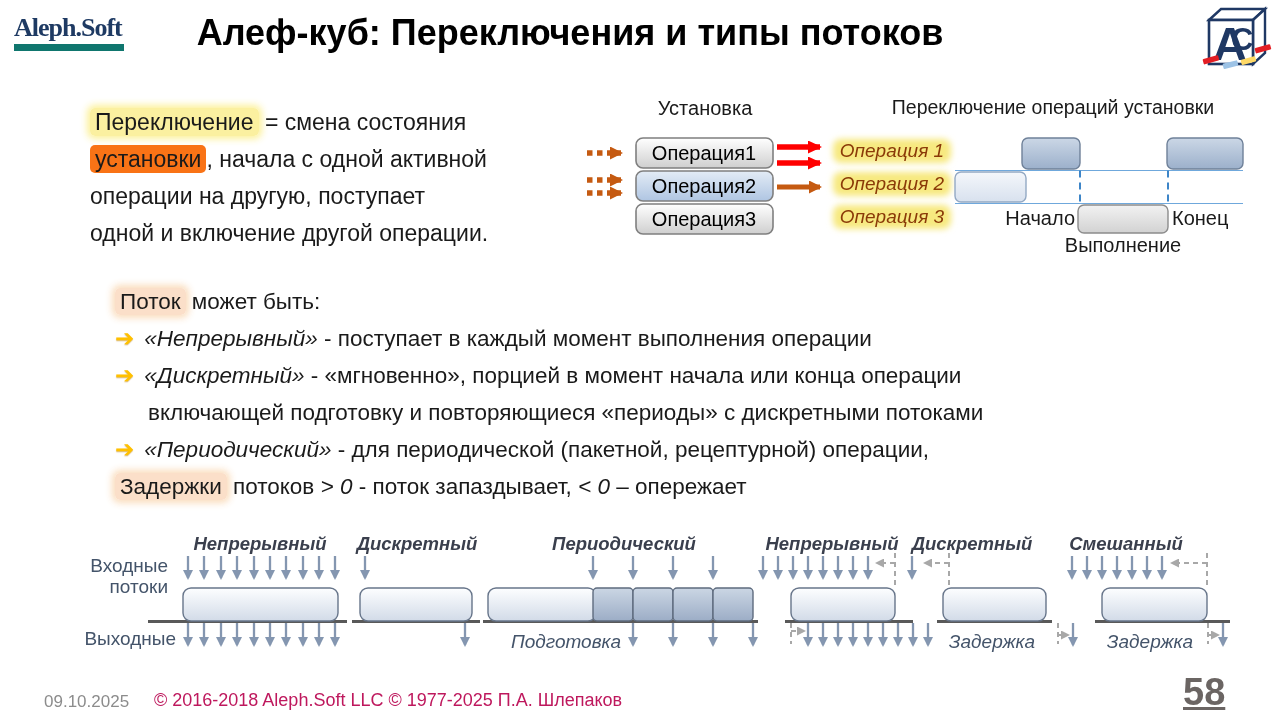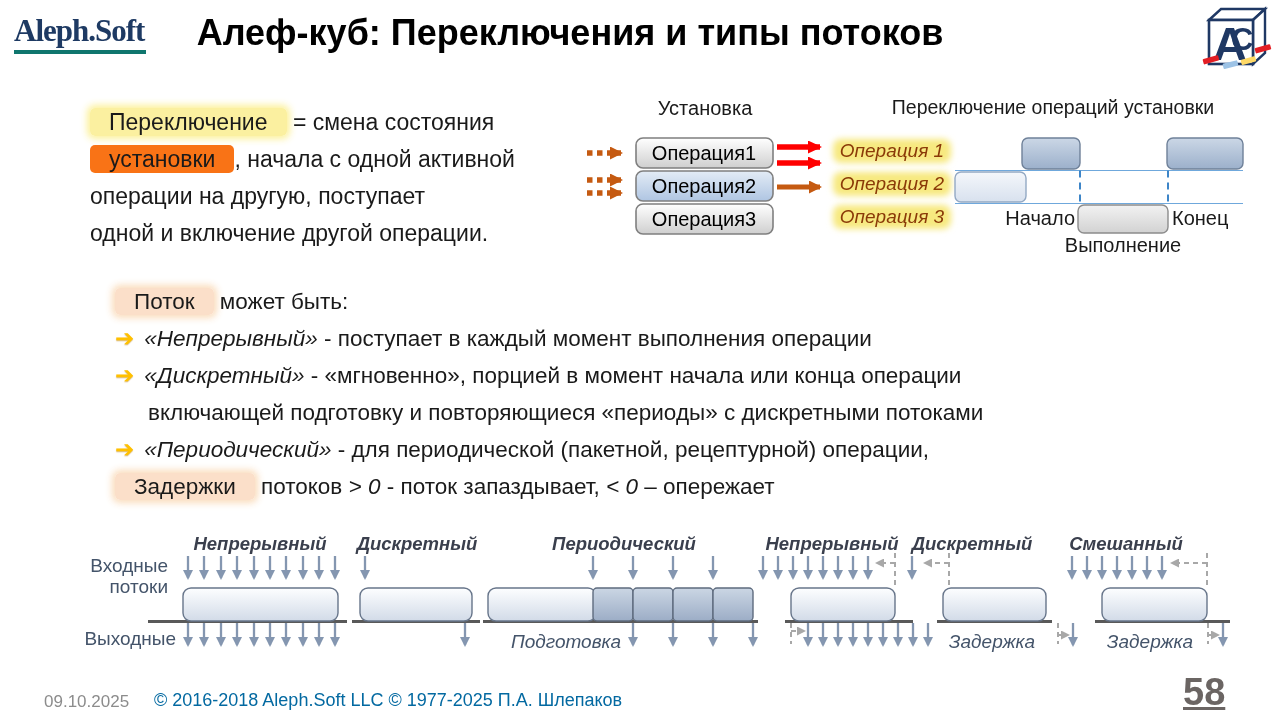--- a/index.html
+++ b/index.html
@@ -1,41 +1,41 @@
 <!DOCTYPE html>
 <html><head>
 <meta charset="utf-8">
 <style>
   html,body{margin:0;padding:0;background:#fff;}
   .slide{position:relative;width:1280px;height:720px;background:#fff;overflow:hidden;
          font-family:"Liberation Sans",sans-serif;color:#1a1a1a;}
   svg text{font-family:"Liberation Sans",sans-serif;}
 
   .logo{position:absolute;left:14px;top:13px;font-family:"Liberation Serif",serif;
-        font-weight:bold;font-size:31px;color:#1E3A63;border-bottom:4px solid #0f766e;
+        font-weight:bold;font-size:26px;color:#1E3A63;border-bottom:7px solid #0f766e;
         padding:0 2px 1px 0;letter-spacing:-1px;}
   .title{position:absolute;left:150px;top:12px;width:840px;text-align:center;
          font-size:36px;font-weight:bold;color:#000;}
   .cube-logo{position:absolute;left:1202px;top:5px;}
 
   .definition{position:absolute;left:90px;top:104px;font-size:23px;line-height:37px;white-space:nowrap;}
-  .hl{padding:1px 19px;border-radius:5px;}
+  .hl{padding:1px 5px;border-radius:5px;}
   .hl-yellow{background:#FBF0A0;box-shadow:0 0 7px 3px rgba(252,240,150,.95);}
   .hl-blue{background:#f97316;}
   .hl-orange{background:#FBDFC9;box-shadow:0 0 7px 3px rgba(250,219,185,.95);}
 
   .flows{position:absolute;left:115px;top:283px;font-size:22.5px;}
   .flows .line{height:37px;line-height:37px;white-space:nowrap;}
   .bullet-icon{color:#FFC000;font-size:23px;margin-right:10px;
                text-shadow:0 1px 1px rgba(170,110,0,.45);}
   .term{font-style:italic;text-align:center;}
   .cont{padding-left:33px;}
 
   .footer-date{position:absolute;left:44px;top:692px;font-size:17px;color:#8C8C8C;}
-  .footer-copy{position:absolute;left:154px;top:690px;font-size:18px;color:#0369a1;}
+  .footer-copy{position:absolute;left:154px;top:690px;font-size:18px;color:#be185d;}
   .footer-page{position:absolute;left:1183px;top:671px;font-size:38px;font-weight:bold;color:#6B6563;text-decoration:underline;}
 
   .abs{position:absolute;}
 </style>
 </head>
 <body>
 
 <div class="slide">
 
   <div class="logo">Aleph.Soft</div>

